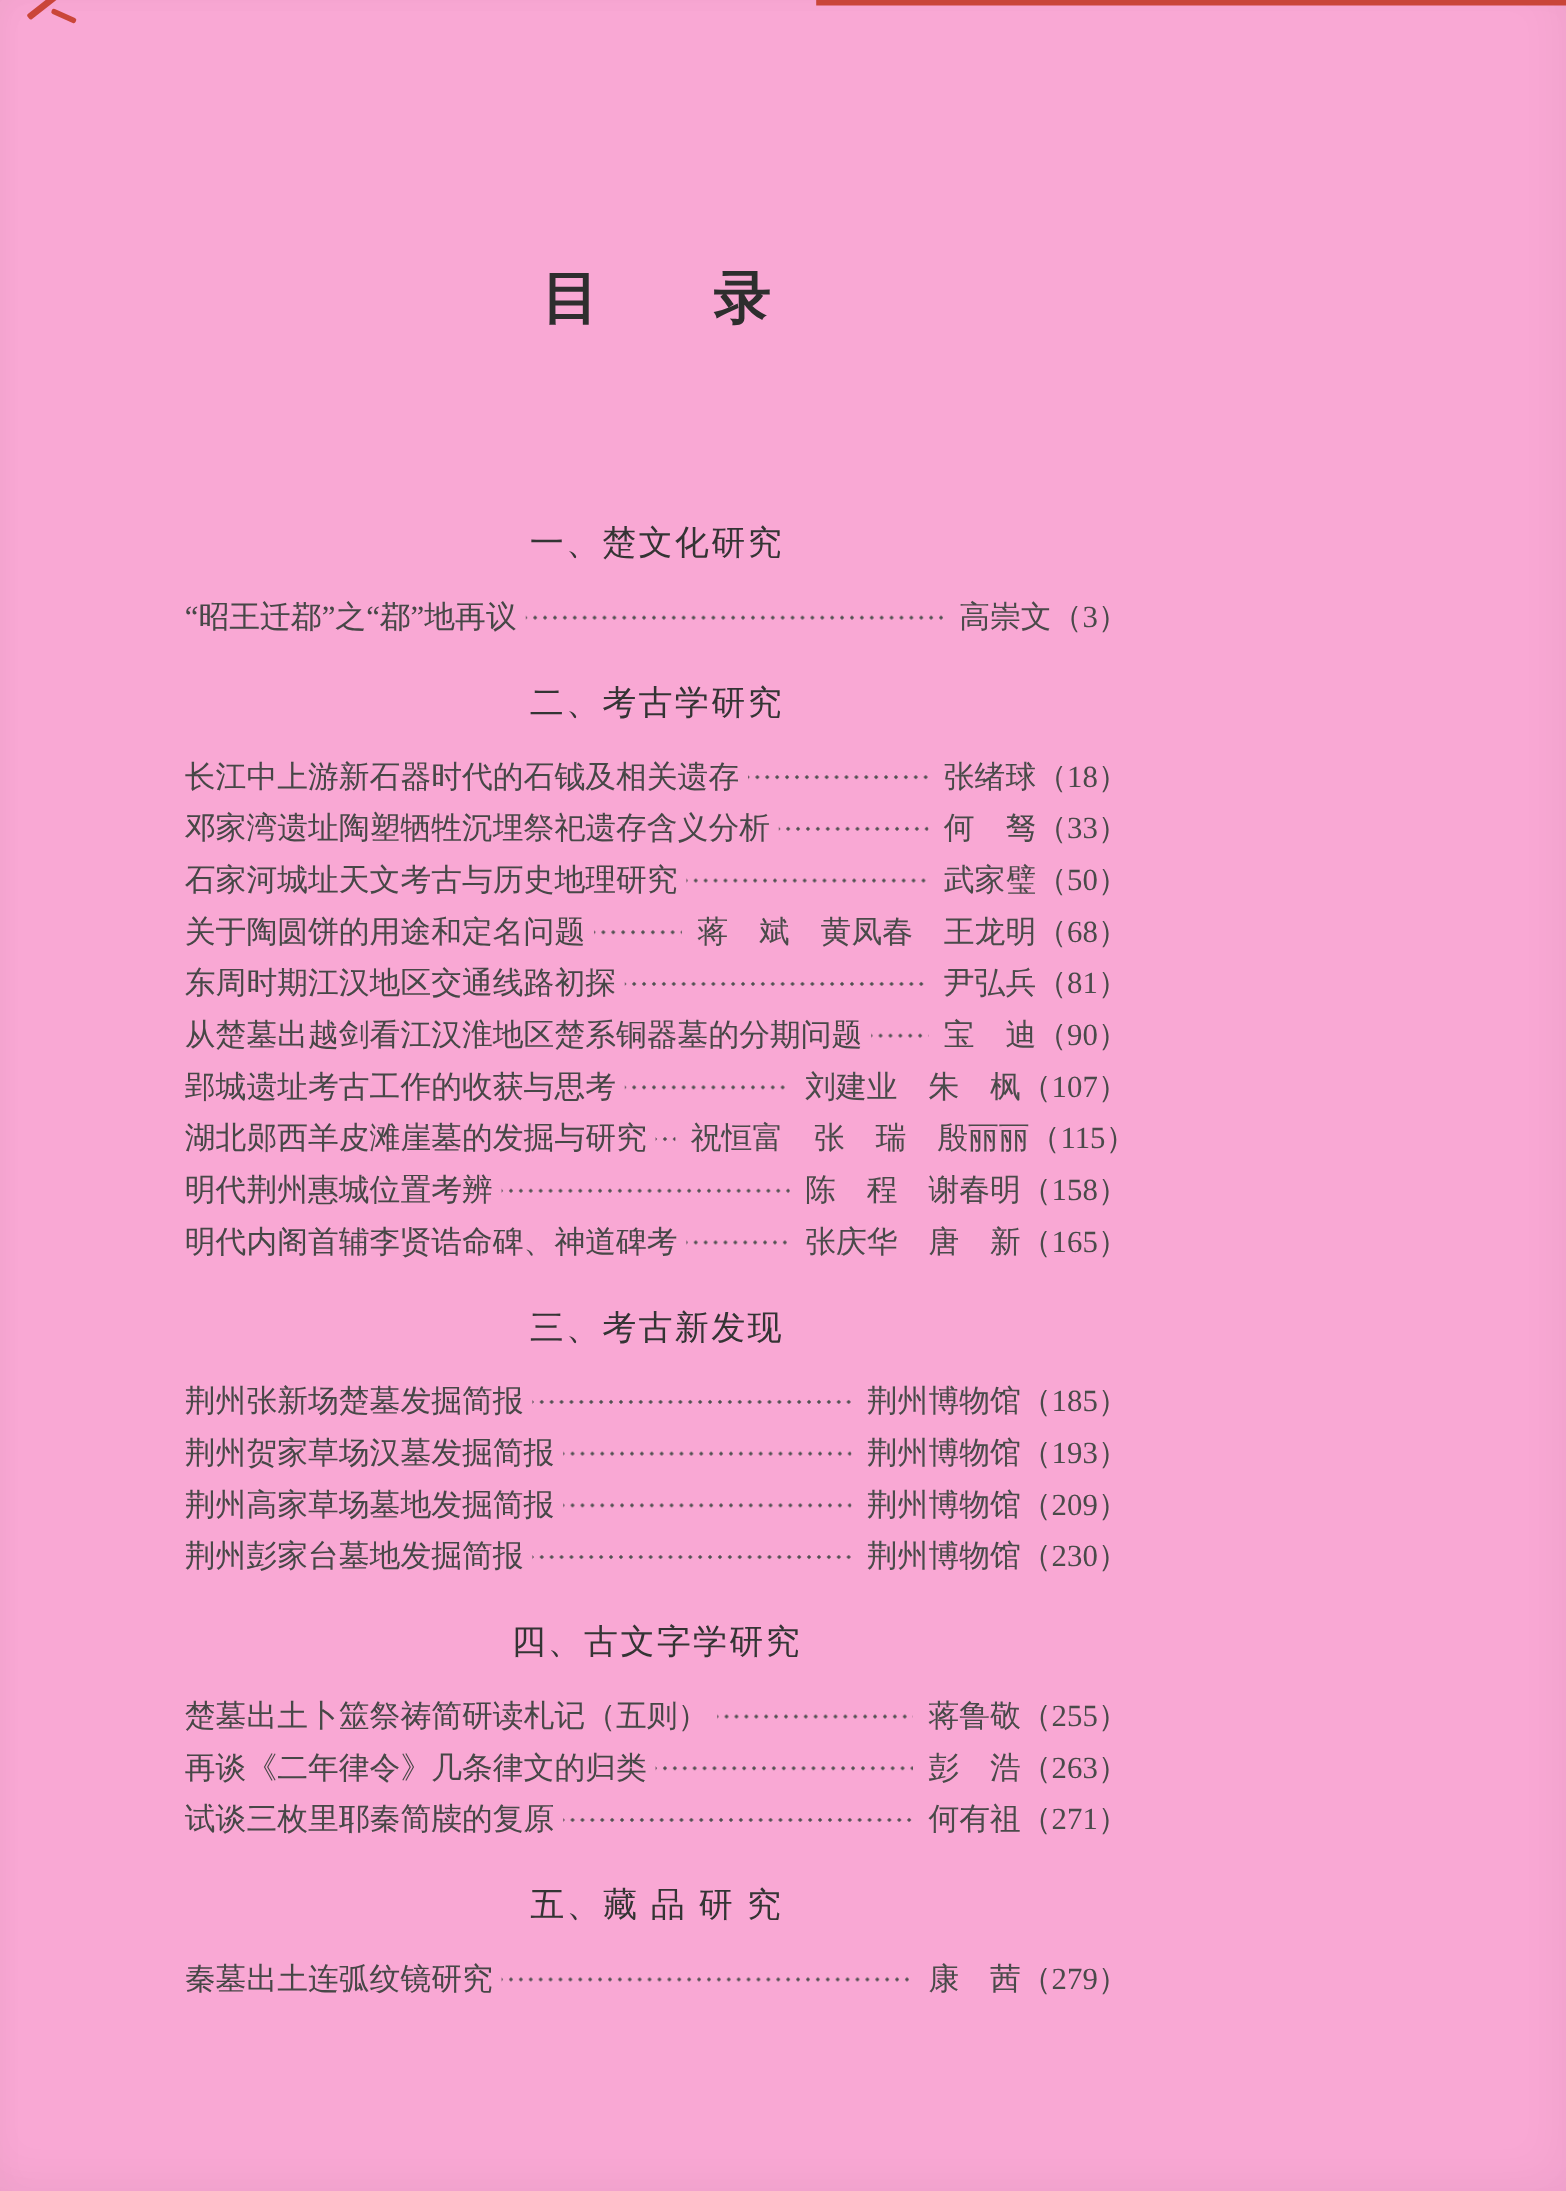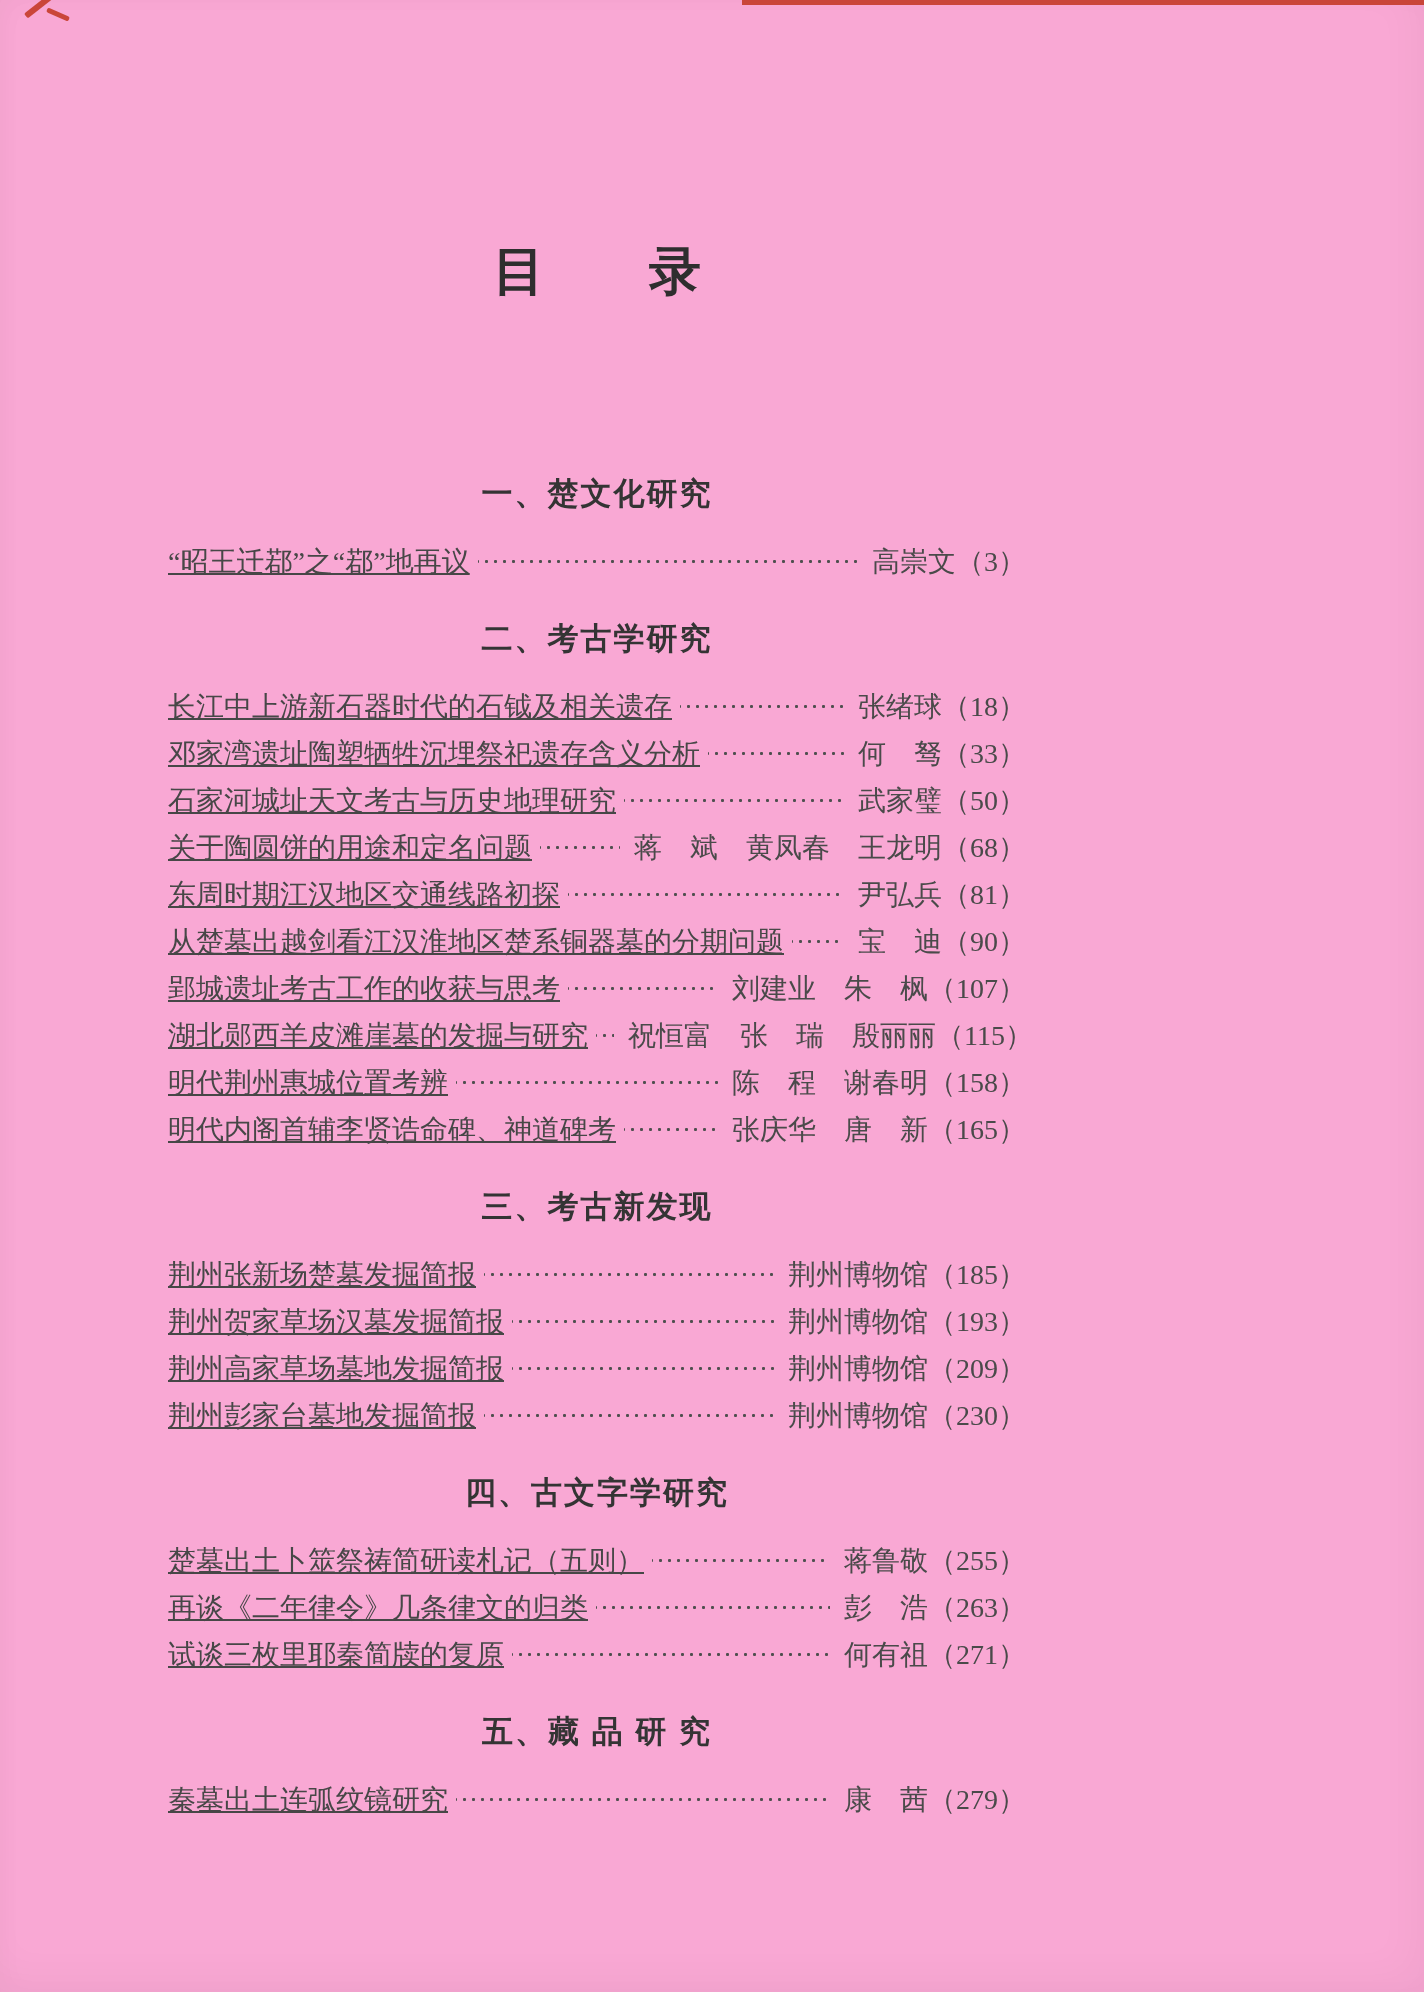--- a/index.html
+++ b/index.html
@@ -40,34 +40,34 @@
     color: #2e2e2e;
     margin-bottom: 170px;
   }
   .toc-section { margin-top: 34px; }
   .section-heading {
     margin: 0 0 24px 0;
     height: 40px;
     line-height: 40px;
     text-align: center;
     font-family: "Liberation Sans", "DejaVu Sans", sans-serif;
-    font-weight: 700;
+    font-weight: 400;
     font-size: 31px;
     letter-spacing: 2px;
     color: #343434;
   }
   .toc-row {
     display: flex;
     align-items: center;
     height: 47px;
     line-height: 47px;
     font-size: 28px;
     white-space: nowrap;
   }
-  .entry-title { flex: 0 0 auto; color: #474747; text-decoration: underline; }
+  .entry-title { flex: 0 0 auto; color: #474747; }
   .dotted-leader {
     flex: 1 1 auto;
     min-width: 18px;
     height: 47px;
     margin: 0 6px 0 8px;
     background-image: radial-gradient(circle, #4f4f4f 1.35px, rgba(0,0,0,0) 1.6px);
     background-size: 9px 47px;
     background-position: 4px center;
     background-repeat: repeat-x;
   }

